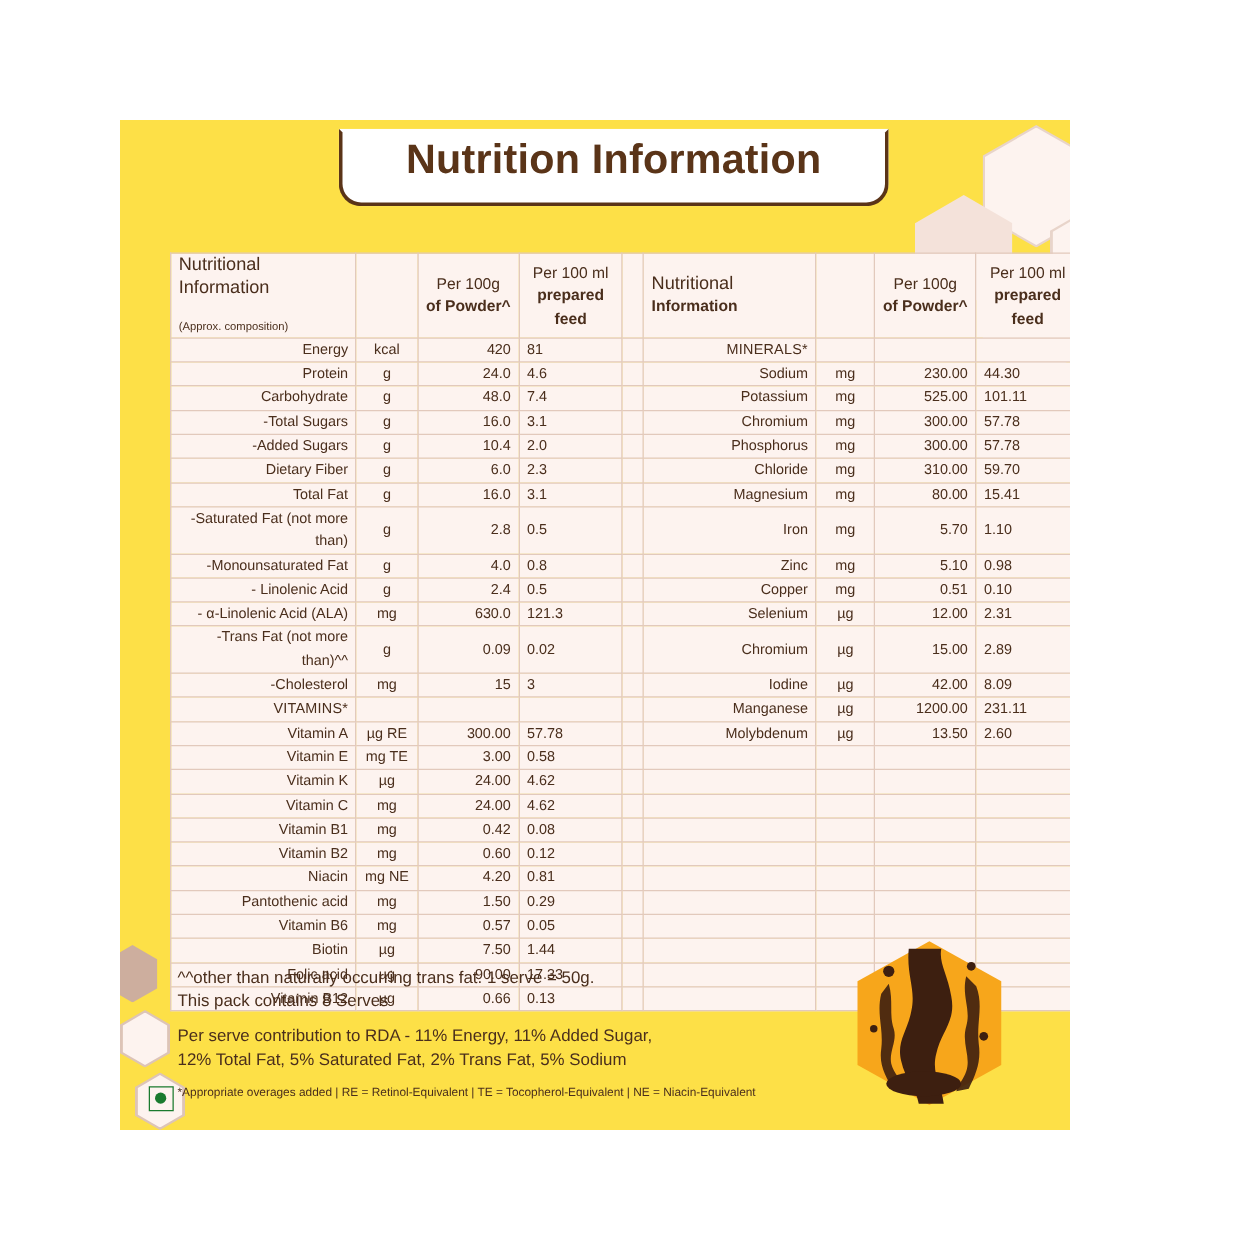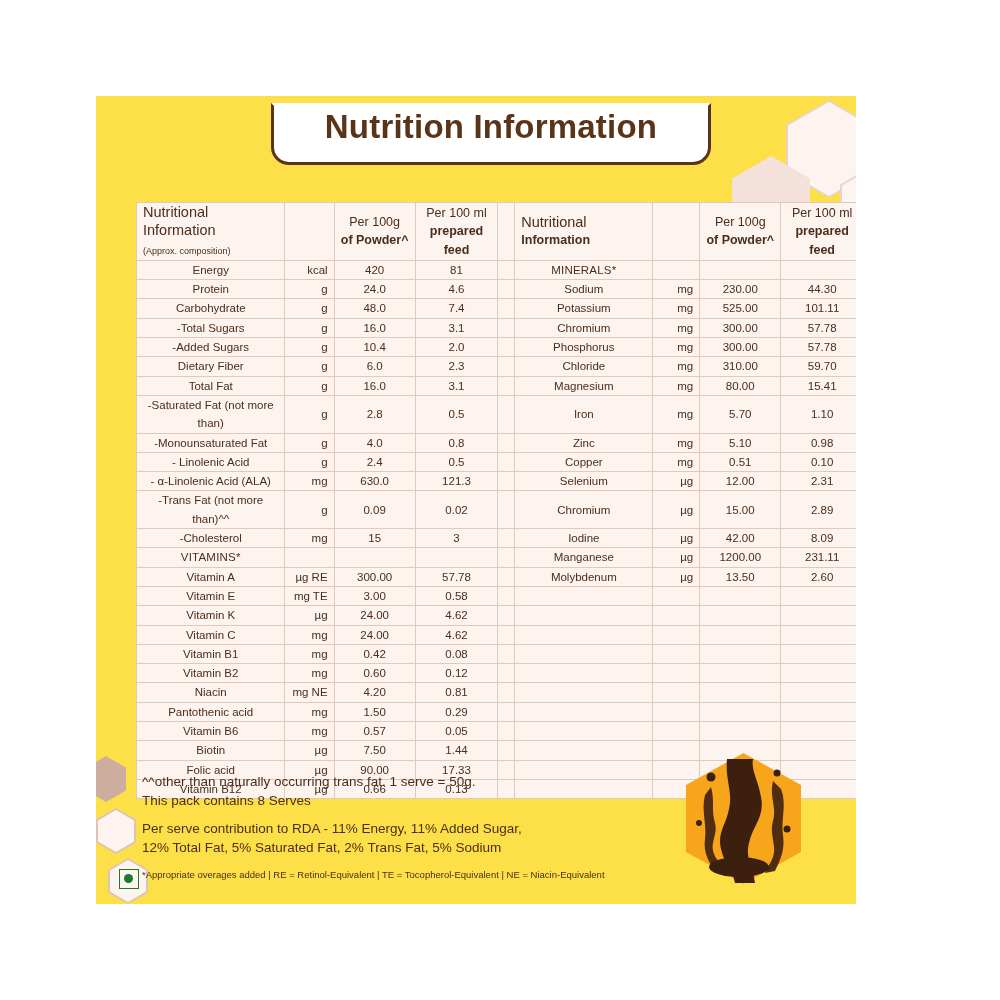--- a/index.html
+++ b/index.html
@@ -92,31 +92,31 @@
     padding:2px 6px;
   }
   .hdr td.left{
     text-align:left;
     font-size:14.5px;
   }
   .hdr .sub{
     display:block;
     font-size:9px;
     font-weight:normal;
-    margin-top:2px;
+    margin-top:12px;
   }
   .hdr .l2{
     display:block;
     font-size:12.5px;
     font-weight:bold;
   }
-  td.name{ text-align:center; width:182px; }
-  td.unit{ text-align:right; width:52px; }
-  td.v1{ text-align:center; width:84px; }
-  td.v2{ text-align:center; width:86px; }
+  td.name{ text-align:right; width:182px; }
+  td.unit{ text-align:center; width:52px; }
+  td.v1{ text-align:right; width:84px; }
+  td.v2{ width:86px; }
   td.gap{ width:8px;border-left:1px solid #e2c9bc;border-right:1px solid #e2c9bc;}
   td.section{ font-weight:bold; letter-spacing:.2px;}
   td.indent{ padding-left:18px;margin-top:44px; }
 
   
   .notes{
     position:absolute;
     left:46px;top:676px;
     width:560px;
     color:#4a2e1c;

